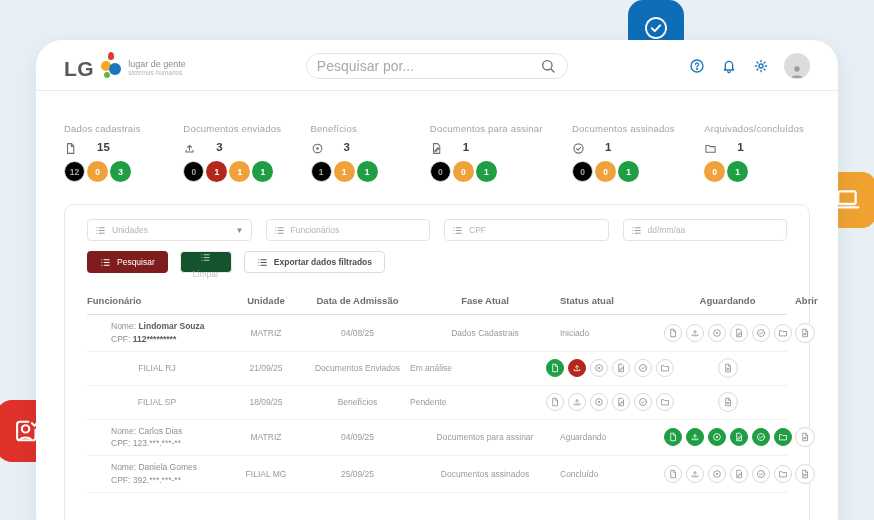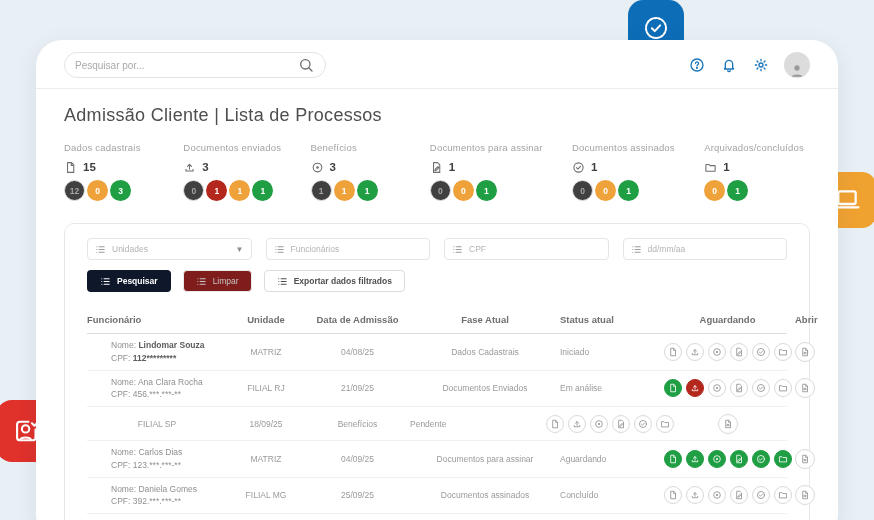--- a/index.html
+++ b/index.html
@@ -24,68 +24,68 @@
   .dot-red    { width:6px;  height:8px;  background:#e0392e; left:8px; top:0; border-radius:50% 50% 50% 50%/60% 60% 40% 40%; }
   .dot-orange { width:10px; height:10px; background:#f5a81c; left:1px; top:9px; }
   .dot-blue   { width:12px; height:12px; background:#1b75bb; left:9px; top:11px; }
   .dot-green  { width:6px;  height:6px;  background:#6cb33f; left:4px; top:20px; }
   .logo-text { margin-top:7px; }
   .logo-line1 { font-size:9px; color:#8d8d8d; }
   .logo-line2 { font-size:6.5px; color:#b5b5b5; font-style:italic; }
 
   .search { display:flex; align-items:center; justify-content:space-between; width:262px; height:26px;
     border:1px solid #e3e3e3; border-radius:14px; padding:0 10px; background:#fff; }
-  .search input { border:none; outline:none; font-size:10px; color:#666; width:210px; font-family:inherit; background:transparent; }
+  .search input { border:none; outline:none; font-size:14px; color:#666; width:210px; font-family:inherit; background:transparent; }
   .search input::placeholder { color:#a9a9a9; }
 
   .hdr-icons { display:flex; align-items:center; gap:14px; }
   .hicon { width:18px; height:18px; color:#1b74b8; cursor:pointer; display:flex; align-items:center; justify-content:center; }
   .hicon svg { width:16px; height:16px; }
   .avatar { width:26px; height:26px; border-radius:50%; background:#dcdcdc; display:flex; align-items:flex-end; justify-content:center; overflow:hidden; }
   .avatar svg { width:16px; height:16px; color:#9a9a9a; }
 
   .hdr-divider { height:1px; background:#ececec; }
 
   
   .main { padding:16px 28px 0; }
   .page-title { font-size:18px; color:#4e4e4e; letter-spacing:.3px; }
 
   
   .summary { display:flex; justify-content:space-between; margin-top:16px; padding-right:6px; }
   .scard { min-width:90px; }
   .scard-label { font-size:9.5px; color:#a3a3a3; letter-spacing:.2px; white-space:nowrap; }
-  .scard-total { display:flex; align-items:center; gap:6px; margin-top:7px; }
+  .scard-total { display:flex; gap:20px; margin-top:7px; }
   .scard-total .ticon { width:13px; height:13px; color:#6e6e6e; }
   .scard-total .ticon svg { width:13px; height:13px; }
   .scard-total b { font-size:11.5px; color:#3f3f3f; }
   .chips { display:flex; margin-top:7px; }
   .chip { width:21px; height:21px; border-radius:50%; display:flex; align-items:center; justify-content:center;
     font-size:8.5px; font-weight:bold; margin-right:2px; box-shadow:0 0 0 2px #fff; }
-  .chip.neutral { background:#404040; border:1px solid #e2e2e2; color:#a5a5a5; }
+  .chip.neutral { background:#000000; border:1px solid #e2e2e2; color:#a5a5a5; }
   .chip.orange  { background:#f0a23a; color:#fff; }
   .chip.green   { background:#1f9e44; color:#fff; }
   .chip.red     { background:#b3271d; color:#fff; }
 
   
   .card { margin-top:22px; border:1px solid #e7e7e7; border-radius:10px; padding:14px 22px 0; background:#fff; }
 
   .filters { display:flex; gap:14px; }
   .fbox { display:flex; align-items:center; gap:6px; width:166px; height:22px; border:1px solid #e4e4e4; border-radius:4px; padding:0 7px; color:#b5b5b5; }
   .fbox .licon { width:11px; height:11px; color:#9a9a9a; flex:none; }
   .fbox .licon svg { width:11px; height:11px; display:block; }
   .fbox input { border:none; outline:none; width:100%; font-size:8.5px; color:#777; font-family:inherit; }
   .fbox input::placeholder { color:#b3b3b3; }
   .fbox .chev { font-size:8px; color:#8b8b8b; flex:none; }
 
   .actions { display:flex; align-items:center; margin-top:10px; }
   .btn { display:flex; align-items:center; gap:6px; height:22px; border-radius:4px; padding:0 12px; font-size:8.5px; cursor:pointer; border:1px solid transparent; }
   .btn .licon { width:11px; height:11px; }
   .btn .licon svg { width:11px; height:11px; display:block; }
-  .btn-primary { background:#0f172a; color:#fff; font-weight:bold; }
-  .btn-disabled { background:#7f1d1d; border-color:#eaeaea; color:#c4c4c4; margin-left:12px; cursor:default; }
+  .btn-primary { background:#7f1d1d; color:#fff; font-weight:normal; }
+  .btn-disabled { background:#14532d; border-color:#eaeaea; color:#c4c4c4; margin-left:12px; cursor:default;flex-direction:column; }
   .btn-outline { background:#fff; border-color:#dcdcdc; color:#4f4f4f; margin-left:12px; font-weight:bold; }
   .show-group { margin-left:auto; display:flex; align-items:center; gap:8px; font-size:8.5px; color:#6f6f6f; }
   .pp-select { border:1px solid #cfcfcf; border-radius:3px; padding:2px 6px; display:flex; gap:5px; align-items:center; color:#555; cursor:pointer; }
   .pp-select .chev { font-size:7px; color:#555; }
 
   
   .tbl { margin-top:16px; }
   .trow { display:grid; grid-template-columns:140px 78px 105px 150px 100px 135px 1fr; align-items:center; }
   .thead { padding:6px 0 8px; border-bottom:1px solid #dedede; }
   .thead .th { font-size:9.5px; color:#6f6f6f; font-weight:bold; }
@@ -136,20 +136,33 @@
       <path d="M18 11v5.5a2 2 0 0 1-2 2H7a2 2 0 0 1-2-2v-9a2 2 0 0 1 2-2h6" stroke-linecap="round"></path>
       <circle cx="11" cy="10.5" r="2.6"></circle>
       <path d="M7.2 18.2c.6-2.2 7-2.2 7.6 0" stroke-linecap="round"></path>
       <path d="M15.5 6.5l1.8 1.8 3.2-3.3" stroke-linecap="round" stroke-linejoin="round"></path>
     </svg>
   </div>
 
   <div class="window">
 
     <div class="hdr">
+      <div class="logo">
+        <span class="logo-lg">LG</span>
+        <span class="logo-dots">
+          <span class="dot dot-red"></span>
+            <span class="dot dot-orange"></span>
+            <span class="dot dot-blue"></span>
+            <span class="dot dot-green"></span>
+        </span>
+        <span class="logo-text">
+          <div class="logo-line1">lugar de gente</div>
+          <div class="logo-line2">sistemas humanos</div>
+        </span>
+      </div>
 
       <div class="search">
         <input type="text" placeholder="Pesquisar por..." style="">
         <span class="hicon" style="color:#6d6d6d">
           <svg viewBox="0 0 24 24" fill="none" stroke="currentColor" stroke-width="2">
               <circle cx="11" cy="11" r="7"></circle>
               <path d="M16.5 16.5L21 21" stroke-linecap="round"></path>
             </svg>
         </span>
       </div>
@@ -178,21 +191,20 @@
           <svg viewBox="0 0 24 24" fill="currentColor">
               <circle cx="12" cy="9" r="4"></circle>
               <path d="M4 22c.8-4.5 15.2-4.5 16 0z"></path>
             </svg>
         </span>
       </div>
     </div>
     <div class="hdr-divider"></div>
 
     <div class="main">
-      <div class="page-title">Admissão Cliente | Lista de Processos</div>
 
       <div class="summary">
   <div class="scard">
     <div class="scard-label">Dados cadastrais</div>
     <div class="scard-total">
       <span class="ticon"><svg viewBox="0 0 24 24" fill="none" stroke="currentColor" stroke-width="2" stroke-linejoin="round">
                   <path d="M6.5 3h7.5l4 4v14h-11.5z"></path>
                   <path d="M13.5 3.5V8h4"></path>
                 </svg></span>
       <b>15</b>
@@ -413,24 +425,20 @@
                     <svg viewBox="0 0 24 24" fill="none" stroke="currentColor" stroke-width="2" stroke-linejoin="round">
                       <path d="M6.5 3h7.5l4 4v14h-11.5z"></path>
                       <path d="M13.5 3.5V8h4"></path>
                       <path d="M9.5 13h5M9.5 16h5" stroke-linecap="round"></path>
                     </svg>
                   </span>
                 </div>
   </div>
 
   <div class="trow">
-    <div class="name-cell">
-      <div class="l1"><span class="npre">Nome:</span> <span class="nval">Ana Clara Rocha</span></div>
-      <div class="l2"><span class="cpre">CPF:</span> <span class="cval">456.***.***-**</span></div>
-    </div>
     <div class="cell c">FILIAL RJ</div>
     <div class="cell c">21/09/25</div>
     <div class="cell c">Documentos Enviados</div>
     <div class="cell">Em análise</div>
     <div class="prog">
                   <span class="picon green">
                     <svg viewBox="0 0 24 24" fill="none" stroke="currentColor" stroke-width="2" stroke-linejoin="round">
                       <path d="M6.5 3h7.5l4 4v14h-11.5z"></path>
                       <path d="M13.5 3.5V8h4"></path>
                     </svg>

